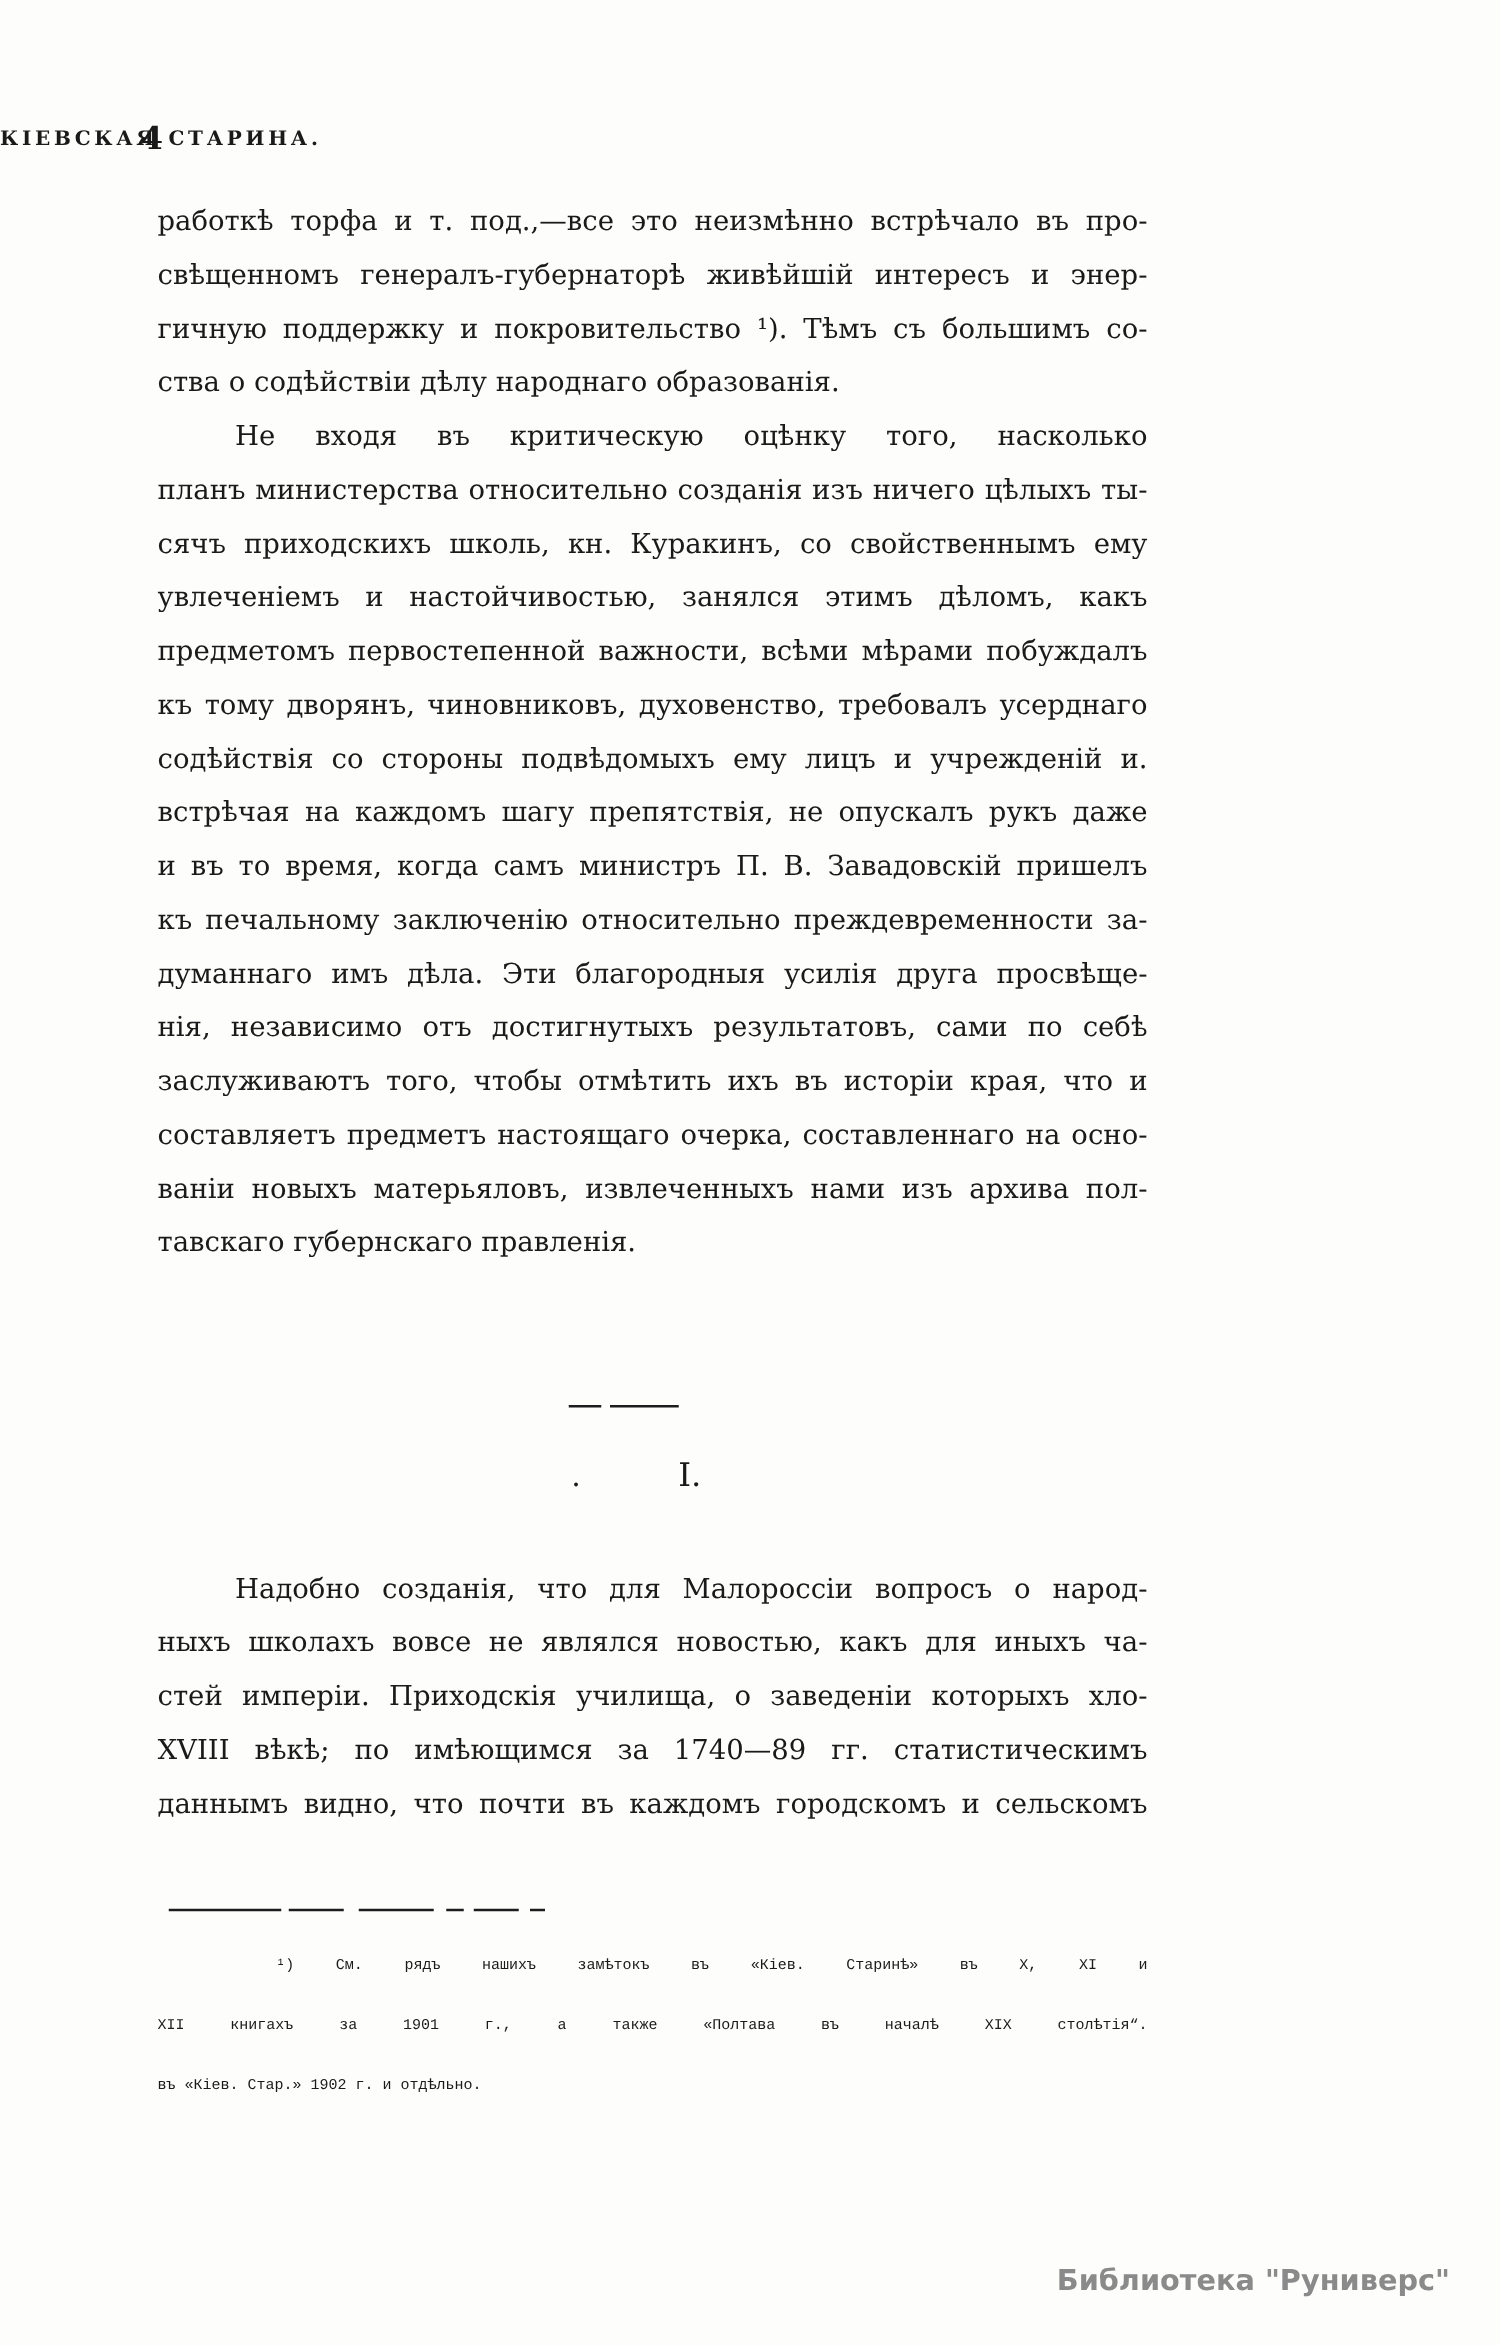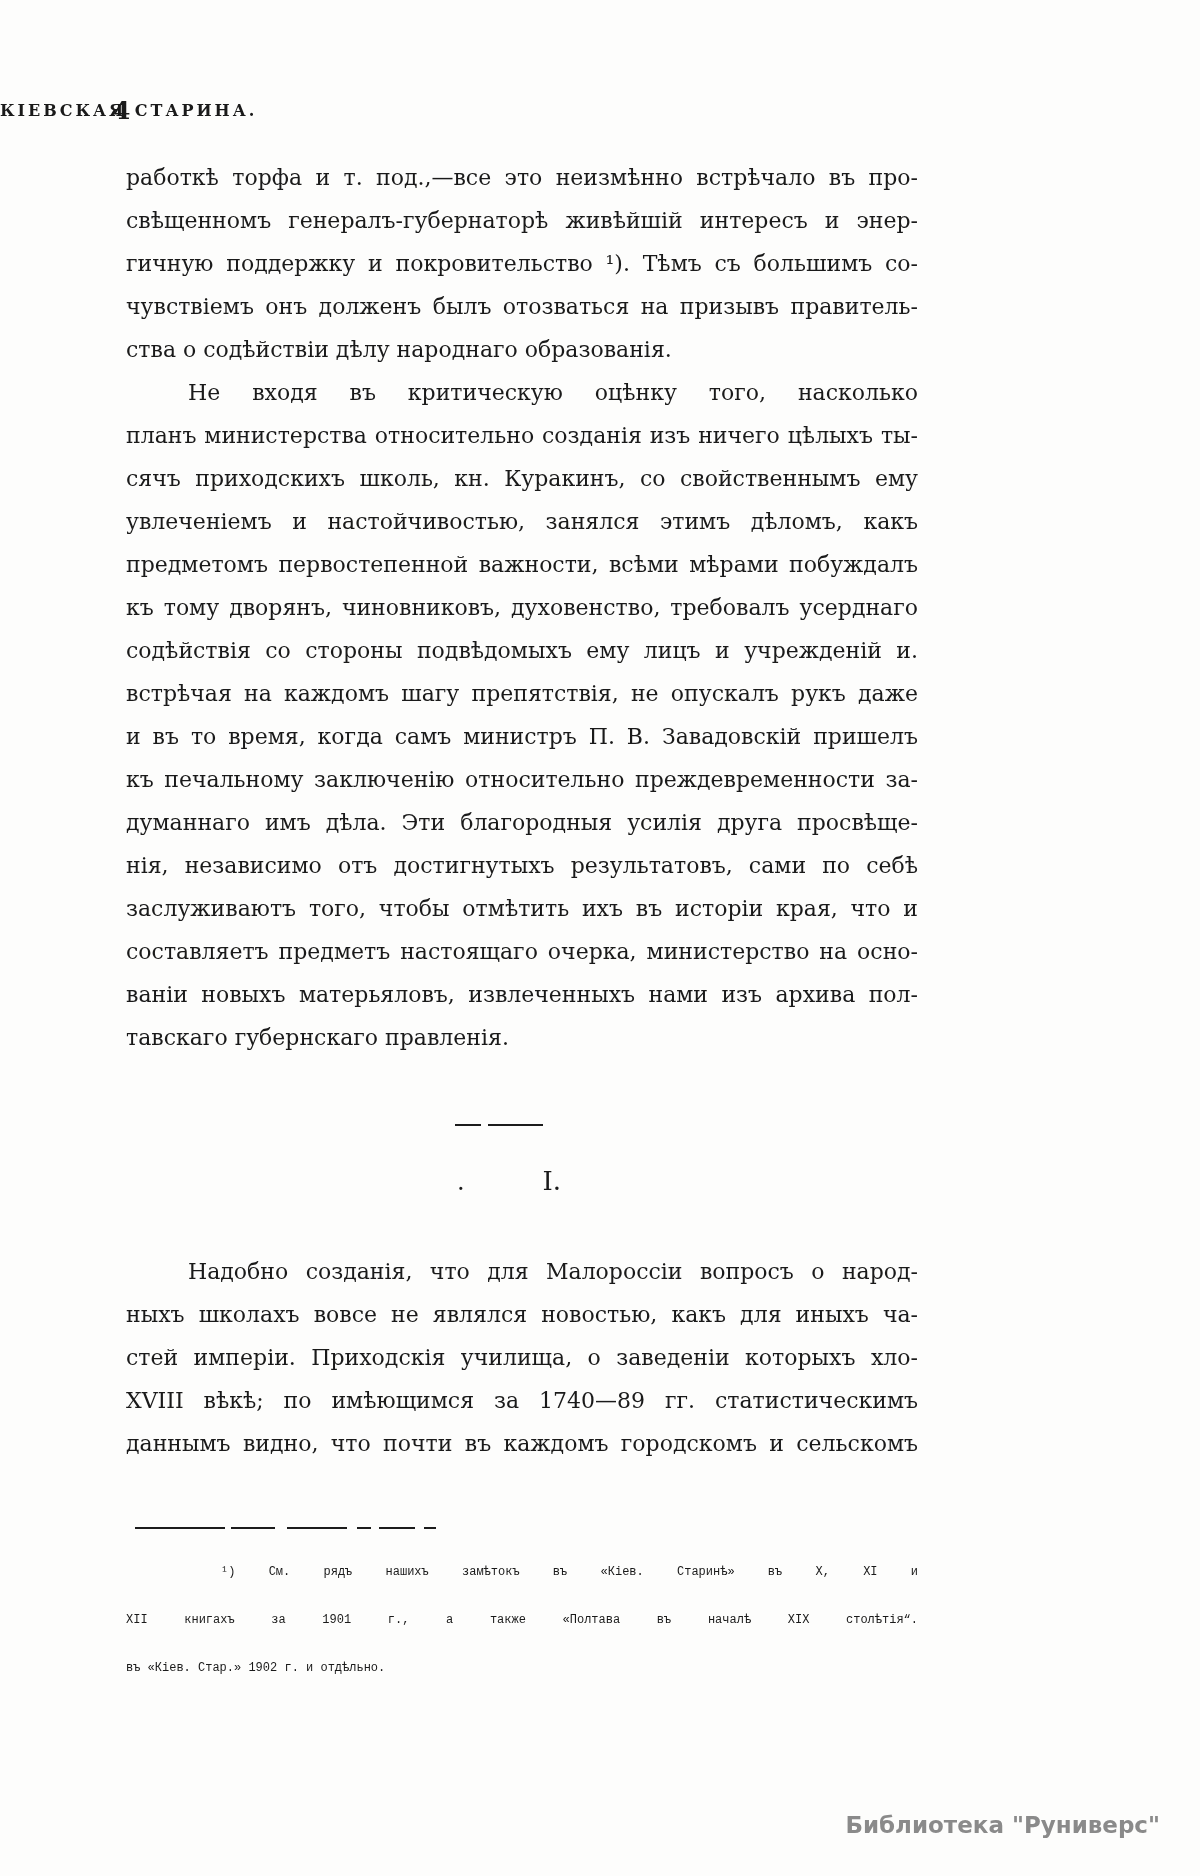--- a/index.html
+++ b/index.html
@@ -76,37 +76,36 @@
 
 <div class="page">
 
   <div class="page-num">4</div>
   <div class="run-title">КІЕВСКАЯ СТАРИНА.</div>
 
   <div class="text-block main-block">
     <div class="line">работкѣ торфа и т. под.,—все это неизмѣнно встрѣчало въ про-</div>
     <div class="line">свѣщенномъ генералъ-губернаторѣ живѣйшій интересъ и энер-</div>
     <div class="line">гичную поддержку и покровительство ¹). Тѣмъ съ большимъ со-</div>
-    <div class="line">чувствіемъ онъ долженъ былъ отозваться на призывъ правитель-</div>
     <div class="line endline">ства о содѣйствіи дѣлу народнаго образованія.</div>
 
     <div class="line indent">Не входя въ критическую оцѣнку того, насколько осуществимъ</div>
     <div class="line">планъ министерства относительно созданія изъ ничего цѣлыхъ ты-</div>
     <div class="line">сячъ приходскихъ школь, кн. Куракинъ, со свойственнымъ ему</div>
     <div class="line">увлеченіемъ и настойчивостью, занялся этимъ дѣломъ, какъ</div>
     <div class="line">предметомъ первостепенной важности, всѣми мѣрами побуждалъ</div>
     <div class="line">къ тому дворянъ, чиновниковъ, духовенство, требовалъ усерднаго</div>
     <div class="line">содѣйствія со стороны подвѣдомыхъ ему лицъ и учрежденій и.</div>
     <div class="line">встрѣчая на каждомъ шагу препятствія, не опускалъ рукъ даже</div>
     <div class="line">и въ то время, когда самъ министръ П. В. Завадовскій пришелъ</div>
     <div class="line">къ печальному заключенію относительно преждевременности за-</div>
     <div class="line">думаннаго имъ дѣла. Эти благородныя усилія друга просвѣще-</div>
     <div class="line">нія, независимо отъ достигнутыхъ результатовъ, сами по себѣ</div>
     <div class="line">заслуживаютъ того, чтобы отмѣтить ихъ въ исторіи края, что и</div>
-    <div class="line">составляетъ предметъ настоящаго очерка, министерство на осно-</div>
+    <div class="line">составляетъ предметъ настоящаго очерка, составленнаго на осно-</div>
     <div class="line">ваніи новыхъ матерьяловъ, извлеченныхъ нами изъ архива пол-</div>
     <div class="line endline">тавскаго губернскаго правленія.</div>
   </div>
 
   <div class="section-divider"><span></span><span></span></div>
 
   <div class="section-heading">
     <span class="stray-dot">.</span><span>I.</span>
   </div>
 

